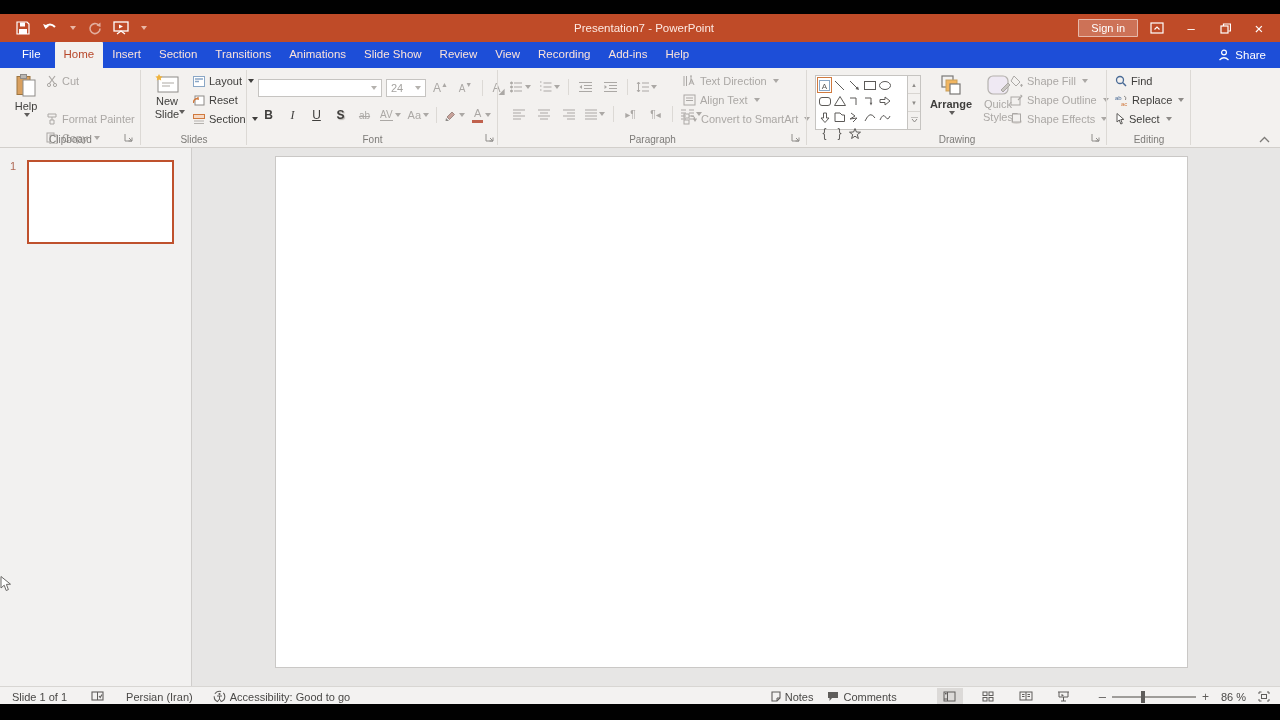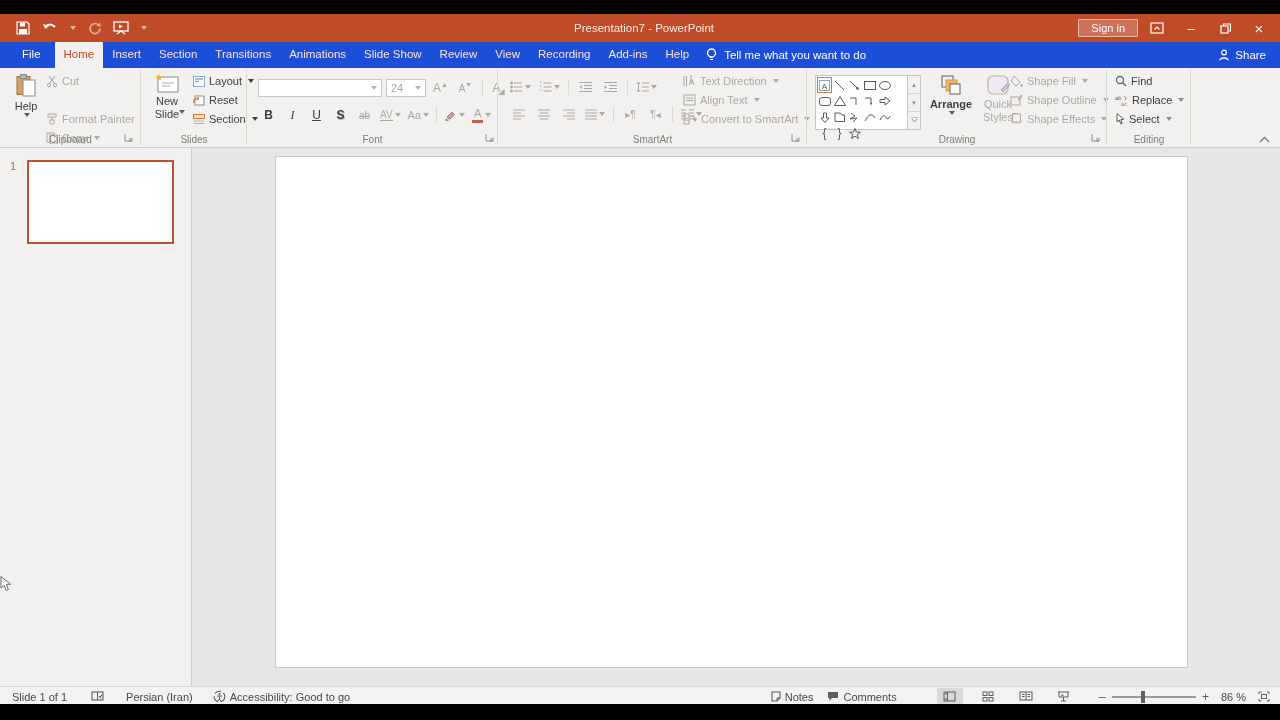--- a/index.html
+++ b/index.html
@@ -121,29 +121,20 @@
     <span class="tab">Insert</span>
     <span class="tab">Section</span>
     <span class="tab">Transitions</span>
     <span class="tab">Animations</span>
     <span class="tab">Slide Show</span>
     <span class="tab">Review</span>
     <span class="tab">View</span>
     <span class="tab">Recording</span>
     <span class="tab">Add-ins</span>
     <span class="tab">Help</span>
-    <span class="tellme">
-      <span>
-        <svg width="11" height="14" viewBox="0 0 11 14">
-            <circle cx="5.5" cy="5" r="4" fill="none" stroke="#fff" stroke-width="1.3"></circle>
-            <path d="M4 9.5 h3 M4 11.5 h3" stroke="#fff" stroke-width="1.2"></path>
-          </svg>
-      </span>
-      <span>Tell me what you want to do</span>
-    </span>
     <span class="tabs-share">
       <span>
         <svg width="12" height="12" viewBox="0 0 12 12">
             <circle cx="6" cy="3.5" r="2.4" fill="none" stroke="#fff" stroke-width="1.2"></circle>
             <path d="M1.5 11 Q6 6.5 10.5 11" fill="none" stroke="#fff" stroke-width="1.2"></path>
           </svg>
       </span>
       <span>Share</span>
     </span>
   </div>
@@ -407,21 +398,21 @@
         <span>
           <svg width="14" height="12" viewBox="0 0 14 12" stroke="currentColor" fill="none">
               <rect x="1" y="1" width="5" height="4"></rect>
               <rect x="1" y="7" width="5" height="4"></rect>
               <path d="M8 3 q4 0 4 4 M10.5 5.5 L12 8 L13.5 5.5" stroke-width="1.1"></path>
             </svg>
         </span>
         <span>Convert to SmartArt</span>
         <span class="dd"></span>
       </div>
-      <div class="grp-label">SmartArt</div>
+      <div class="grp-label">Paragraph</div>
       <span class="launcher" style="left:293px;">
         <svg width="9" height="9" viewBox="0 0 9 9" stroke="currentColor" fill="none">
             <path d="M1 1 v7 h7 M5 5 l3 3 M8 4.5 V8 H4.5" stroke-width="1"></path>
           </svg>
       </span>
       <div class="vsep" style="left:308px;"></div>
     </div>
 
     <div class="grp" style="left:807px;width:300px;">
       <div style="position:absolute;left:8px;top:7px;width:93px;height:55px;background:#fff;border:1px solid #c6c4c1;display:flex;flex-wrap:wrap;align-content:space-between;padding:1px;">

